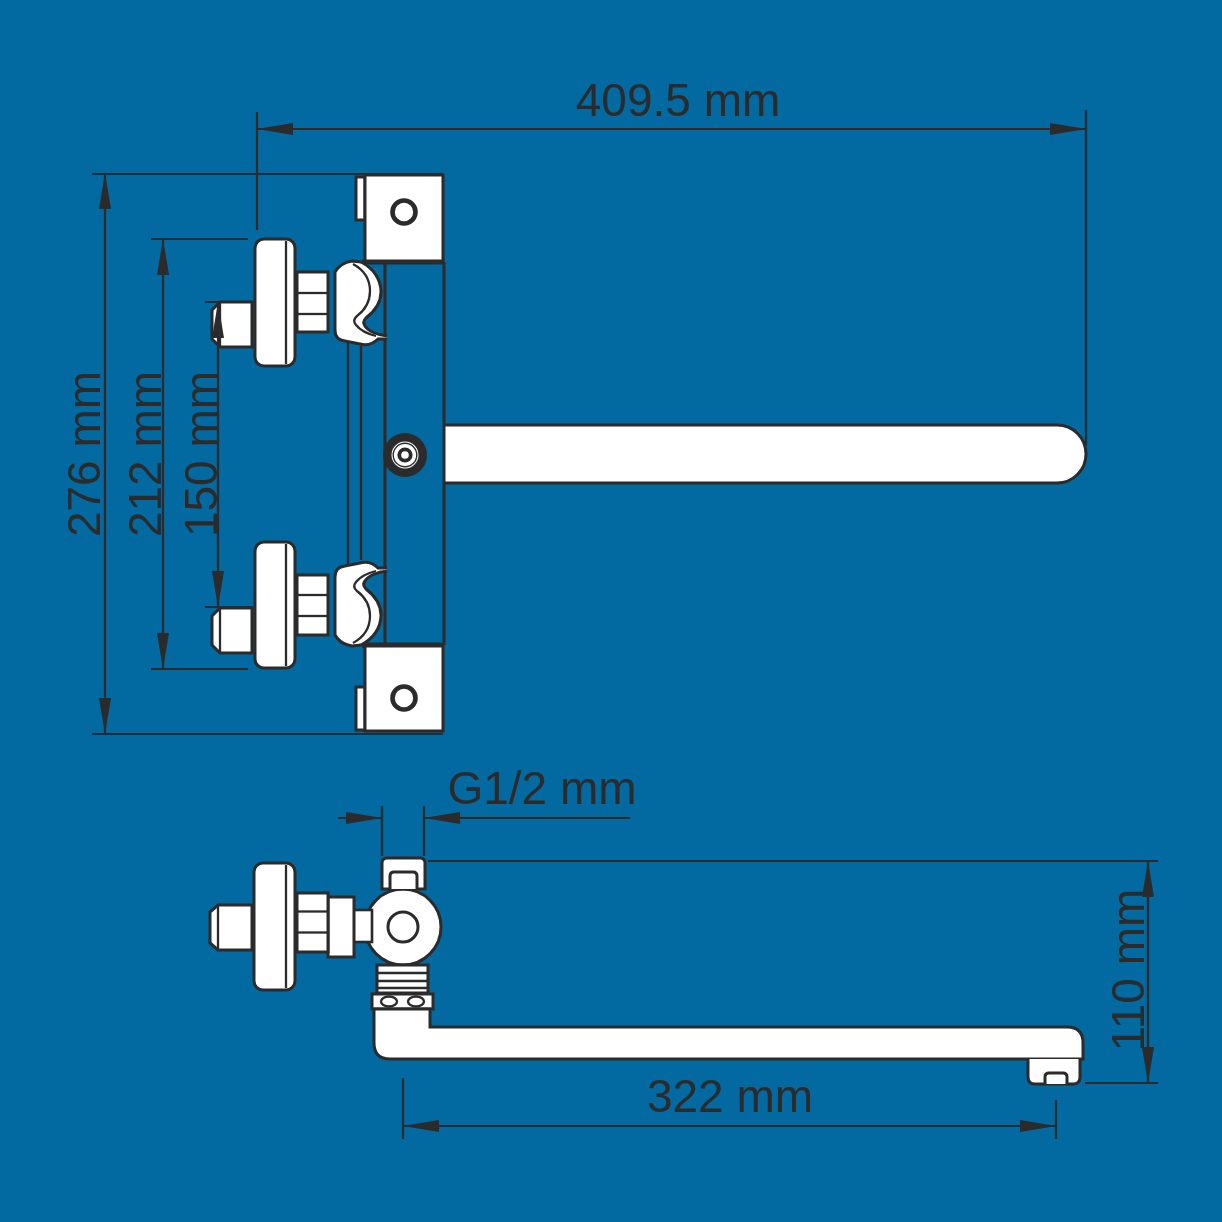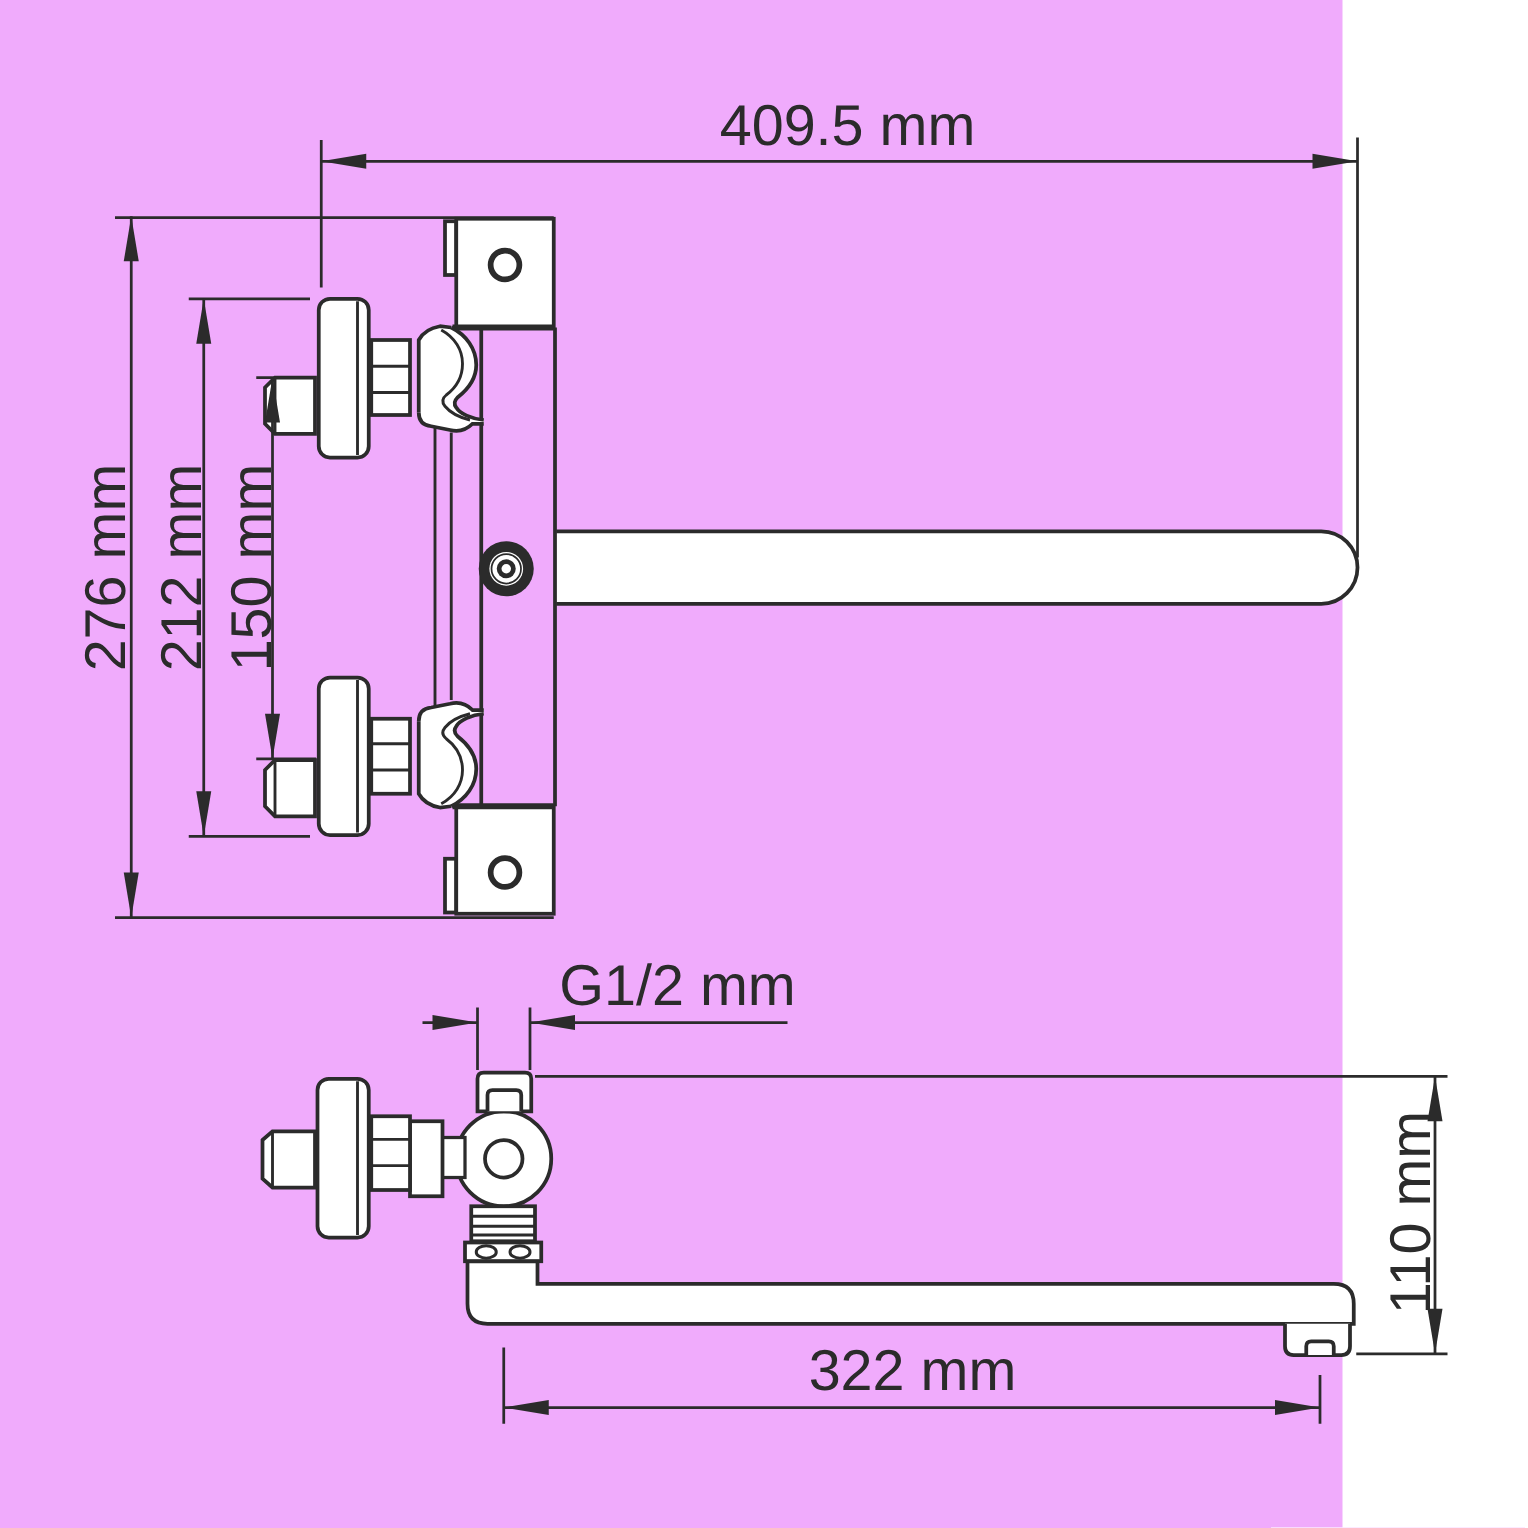--- a/index.html
+++ b/index.html
@@ -1,23 +1,23 @@
 <!DOCTYPE html>
 <html><head>
 <meta charset="utf-8">
 <style>
   html, body {
     margin: 0;
     padding: 0;
     background: #ffffff;
   }
   .stage {
-    width: 1074px;
+    width: 1222px;
     height: 1222px;
-    background: #f0abfc;
+    background: #0369a1;
     position: relative;
   }
   svg { display: block; }
 
   
   .o3  { stroke: #2b2b2b; stroke-width: 3;   fill: none; stroke-linecap: butt; }
   .o3w { stroke: #2b2b2b; stroke-width: 3;   fill: #ffffff; }
   .o2  { stroke: #2b2b2b; stroke-width: 2.3; fill: none; }
   .thick { stroke: #2b2b2b; stroke-width: 4.8; fill: none; }
   .fillw { fill: #ffffff; stroke: none; }

